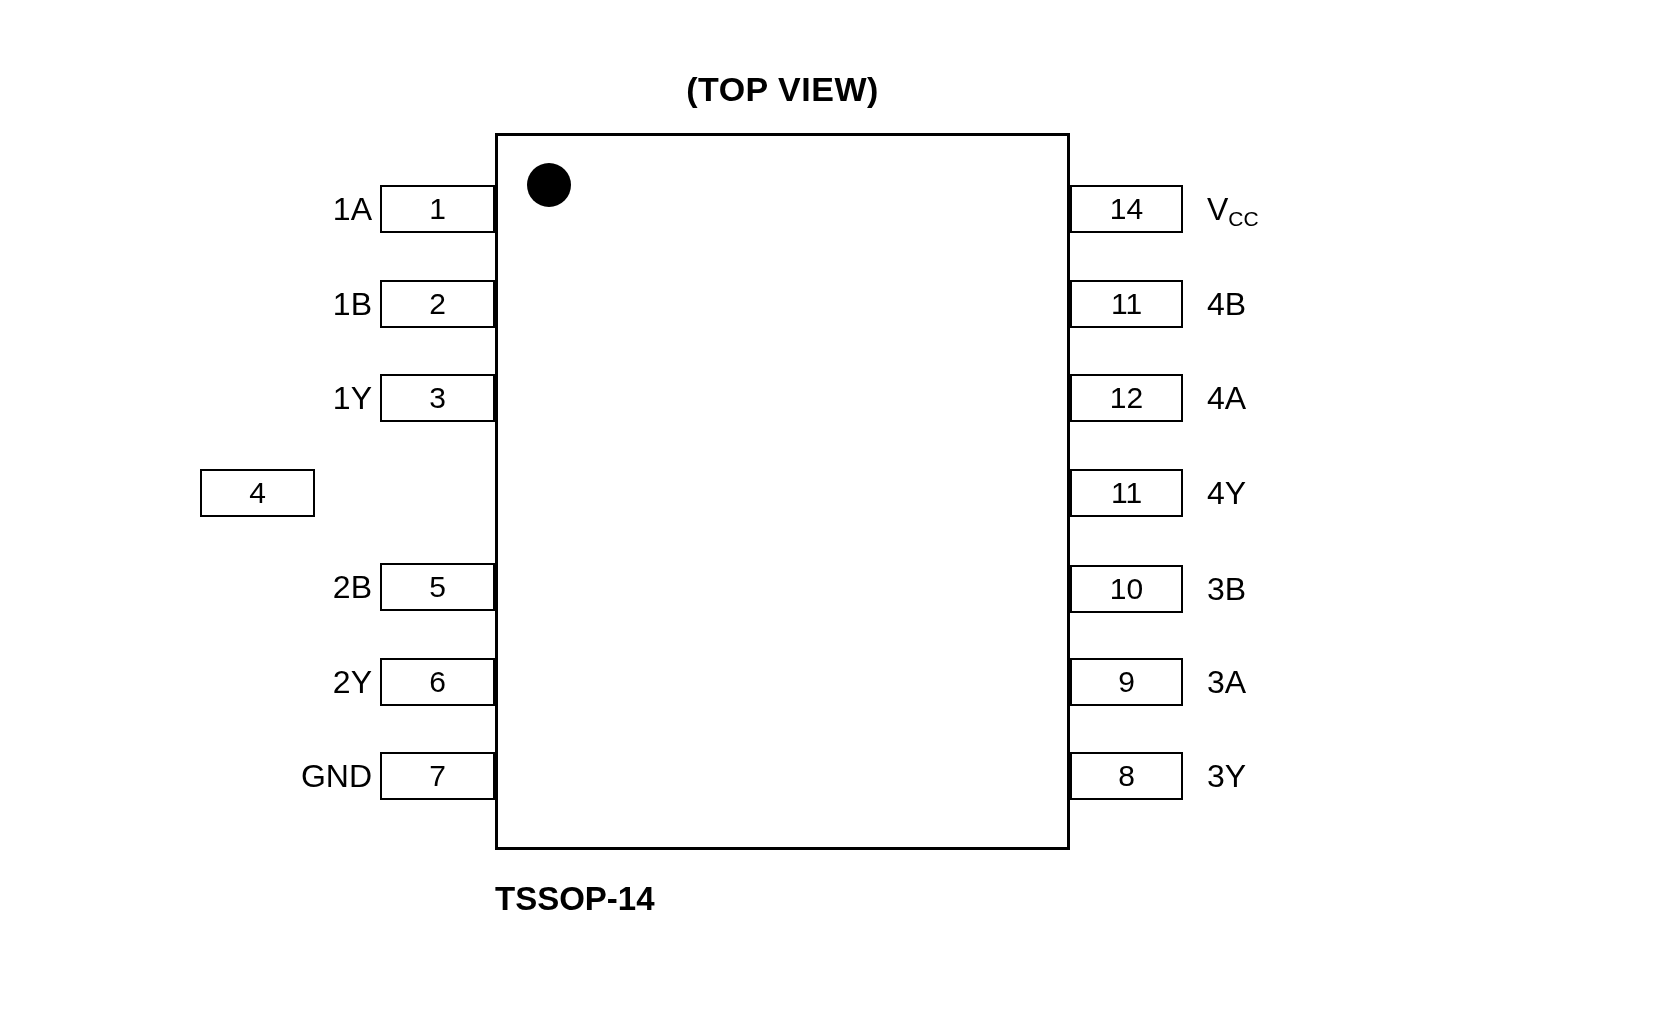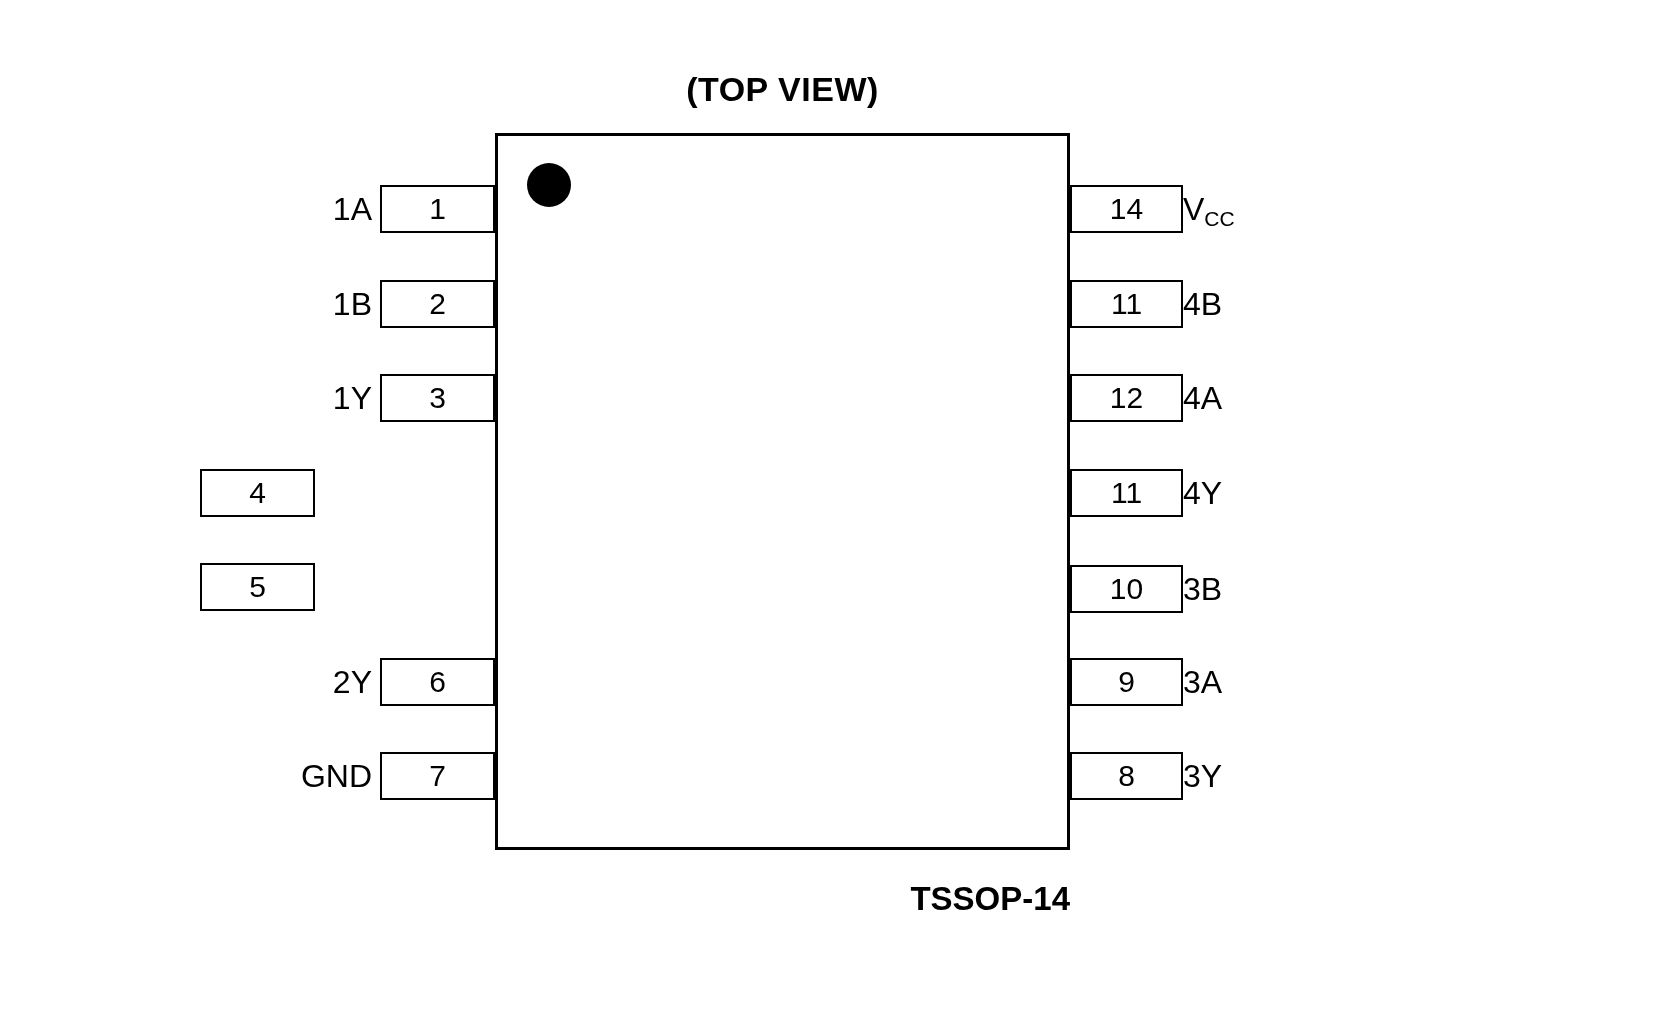--- a/index.html
+++ b/index.html
@@ -63,20 +63,21 @@
     font-size: 32px;
     line-height: 48px;
     white-space: nowrap;
   }
   .left-side .pin-name {
     flex: 1;
     text-align: right;
     padding-right: 8px;
   }
   .right-side .pin-name {
+    padding-left: 24px;
   }
   .pin-box {
     width: 115px;
     height: 48px;
     border: 2px solid #000000;
     box-sizing: border-box;
     background: #ffffff;
     display: flex;
     align-items: center;
     justify-content: center;
@@ -89,21 +90,21 @@
   .pin-name sub {
     font-size: 21px;
     line-height: 0;
     vertical-align: -6px;
   }
   .package-label {
     position: absolute;
     left: 495px;
     top: 880px;
     width: 575px;
-    text-align: right;
+    text-align: left;
     font-size: 33px;
     font-weight: bold;
   }
 </style>
 </head>
 <body>
 
 <div class="canvas">
 
   <div class="diagram-title">(TOP VIEW)</div>
@@ -128,20 +129,21 @@
     <span class="pin-box">
         <span>3</span>
       </span>
   </div>
   <div class="pin-row left-side" style="top:469px">
     <span class="pin-box">
         <span>4</span>
       </span>
   </div>
   <div class="pin-row left-side" style="top:563px">
+    <span class="pin-name">2B</span>
     <span class="pin-box">
         <span>5</span>
       </span>
   </div>
   <div class="pin-row left-side" style="top:658px">
     <span class="pin-name">2Y</span>
     <span class="pin-box">
         <span>6</span>
       </span>
   </div>

